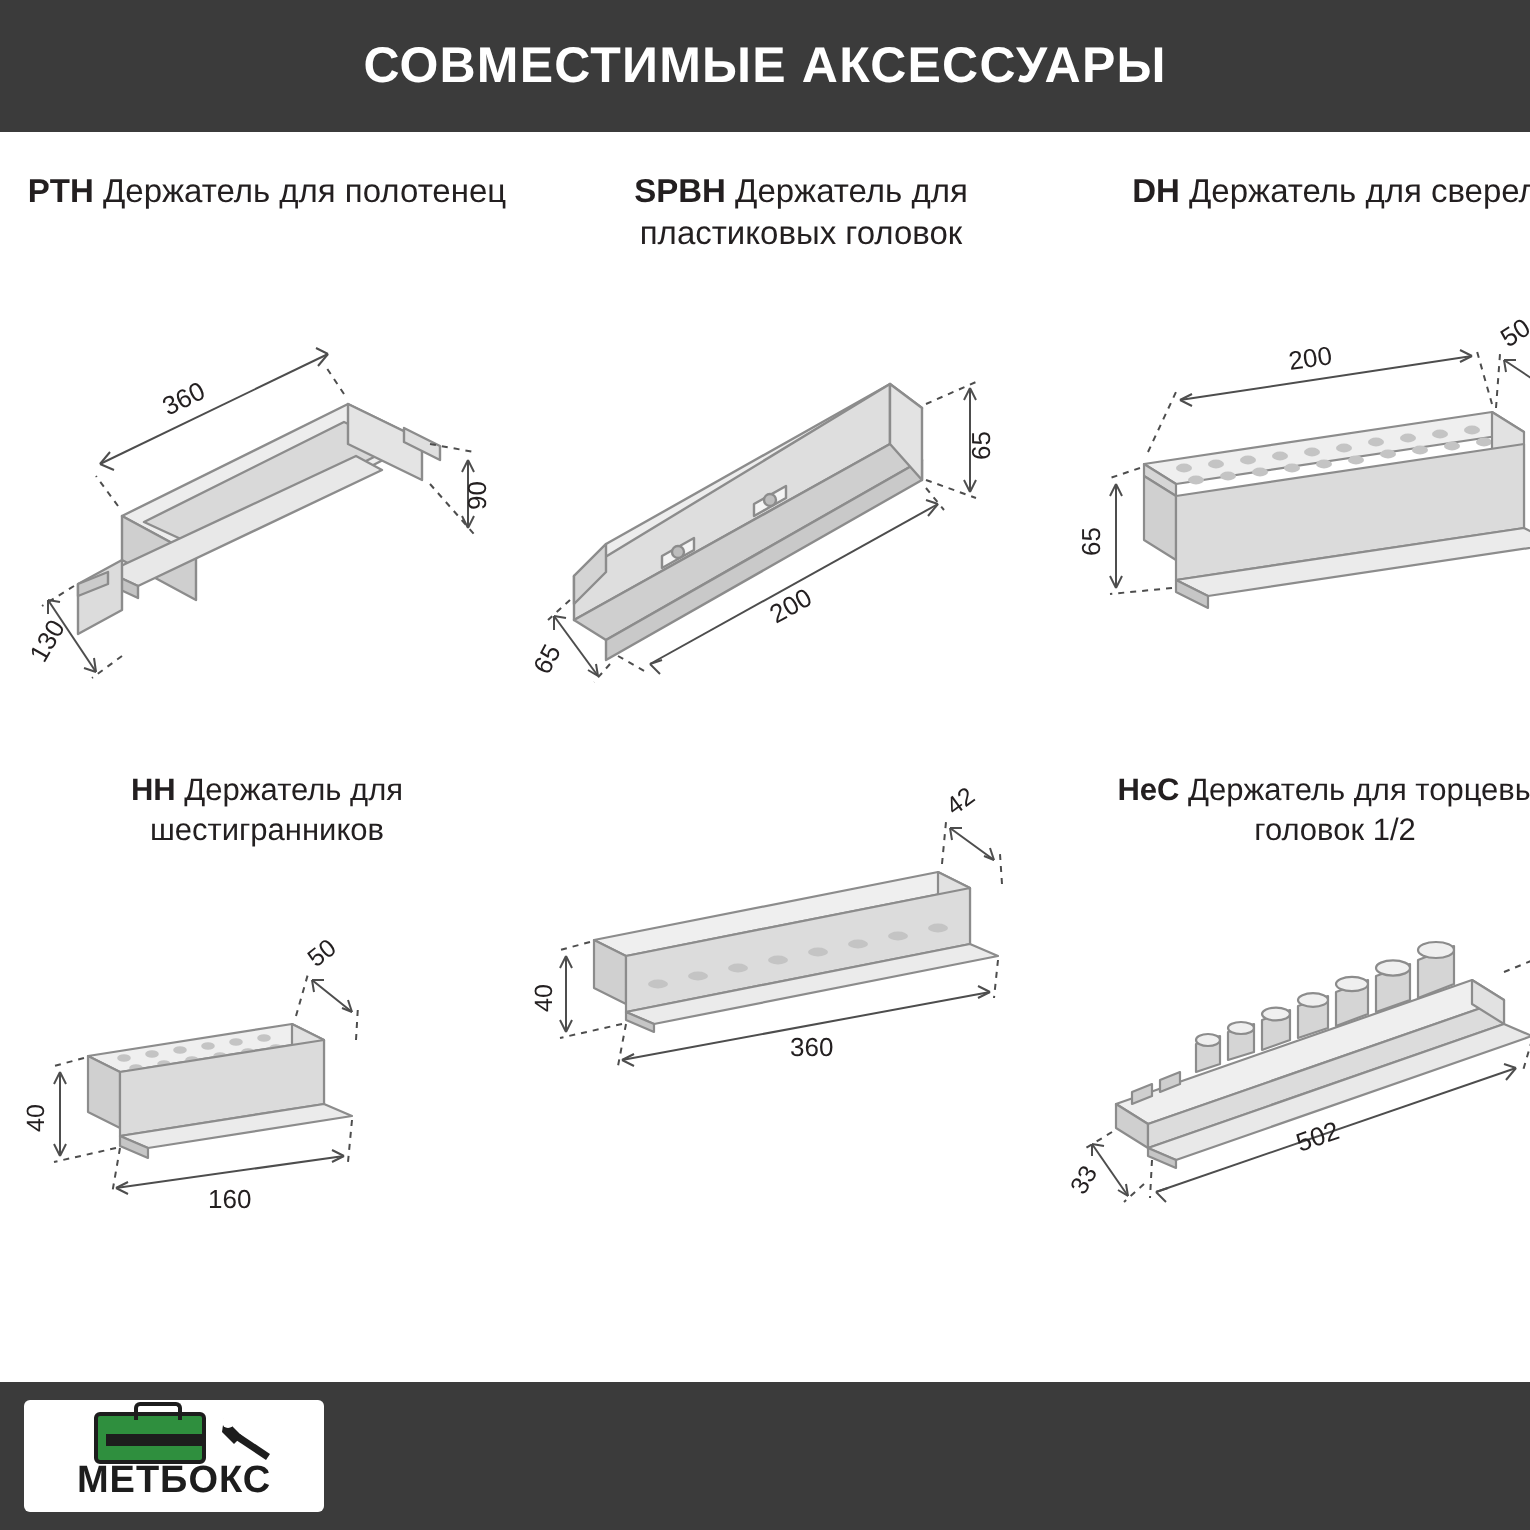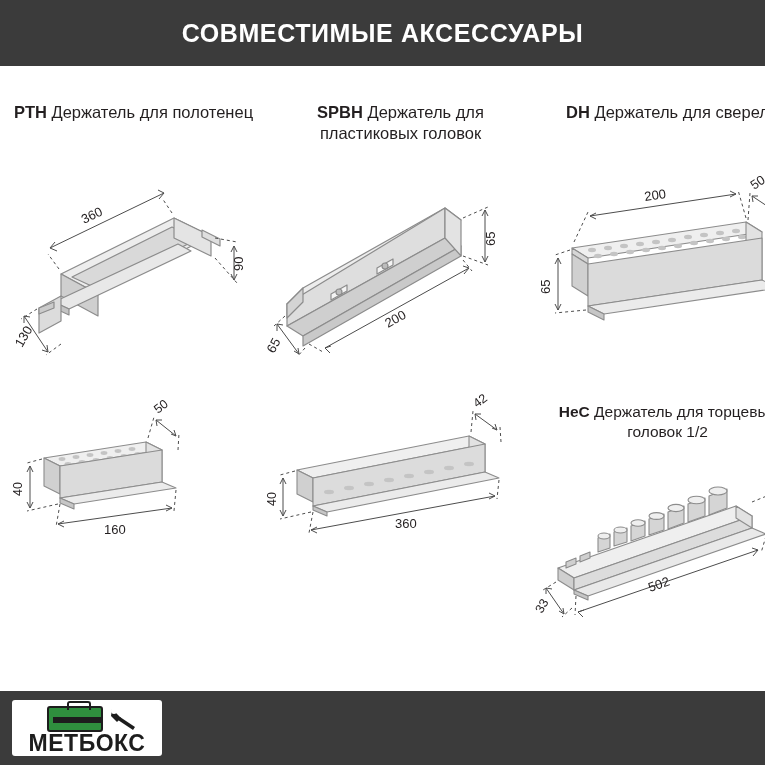--- a/index.html
+++ b/index.html
@@ -53,21 +53,21 @@
   .logo-case-line {
     position:absolute; left:4px; top:9px; width:48px; height:6px;
     background:#1d1d1d;
   }
   .logo-wrench {
     position:absolute; left:92px; top:1px; width:30px; height:26px;
   }
   .logo-text {
     position:absolute; left:0; top:26px; width:140px;
     text-align:center;
-    font-size:23px; font-weight:bold; color:#1d1d1d;
+    font-size:19px; font-weight:bold; color:#1d1d1d;
     letter-spacing:0.5px;
   }
 
   
   .content {
     position:absolute; left:0; top:66px; width:765px; height:625px;
     padding:20px 0 0 0;
   }
   .grid {
     display:grid;
@@ -75,21 +75,20 @@
     grid-template-rows:300px 270px;
     width:765px;
   }
   .cell { position:relative; padding:0 6px; }
   .cap {
     text-align:center;
     font-size:16.5px;
     color:#231f20;
     line-height:1.3;
     min-height:74px;
-    margin-top:16px;
   }
   .cap .code { font-weight:bold; }
   .row2 .cap { font-size:15.5px; min-height:70px; }
 
   .art { position:relative; width:100%; height:200px; }
   .row2 .art { height:170px; }
 
   svg { display:block; overflow:visible; }
   .dimtxt {
     font-family:"Liberation Sans", sans-serif;
@@ -307,20 +306,23 @@
                 <line x1="18" y1="134" x2="21" y2="128"></line>
               <line x1="30" y1="74" x2="15" y2="79" stroke-dasharray="3,3"></line>
               <line x1="46" y1="134" x2="15" y2="137" stroke-dasharray="3,3"></line>
             </g>
             <text class="dimtxt" x="10" y="118" transform="rotate(-90 10 118)">65</text>
           </svg>
         </div>
       </div>
 
       <div class="cell row2">
+        <div class="cap">
+          <span class="code">HH</span><span> Держатель для шестигранников</span>
+        </div>
         <div class="art">
           <svg width="255" height="165" viewBox="0 0 255 165">
             <g stroke="#8c8c8c" stroke-width="1.1" stroke-linejoin="round">
 
               <polygon points="38,72 140,56 156,64 54,80" fill="#efefef"></polygon>
               <g fill="#c4c4c4" stroke="none">
                 <ellipse cx="56" cy="73" rx="3.4" ry="1.9"></ellipse>
                   <ellipse cx="70" cy="71" rx="3.4" ry="1.9"></ellipse>
                 <ellipse cx="84" cy="69" rx="3.4" ry="1.9"></ellipse>
                   <ellipse cx="98" cy="67" rx="3.4" ry="1.9"></ellipse>

